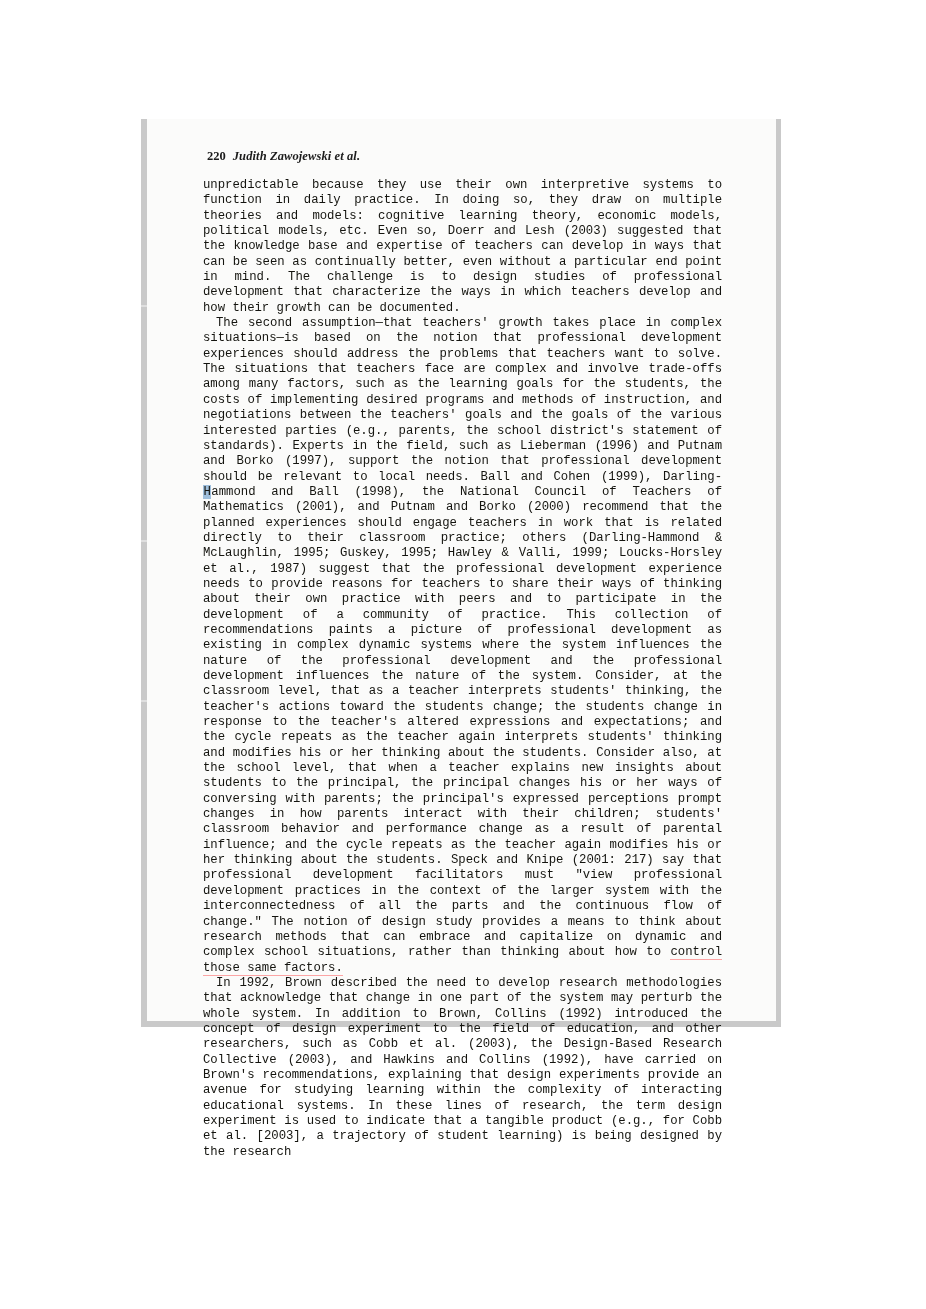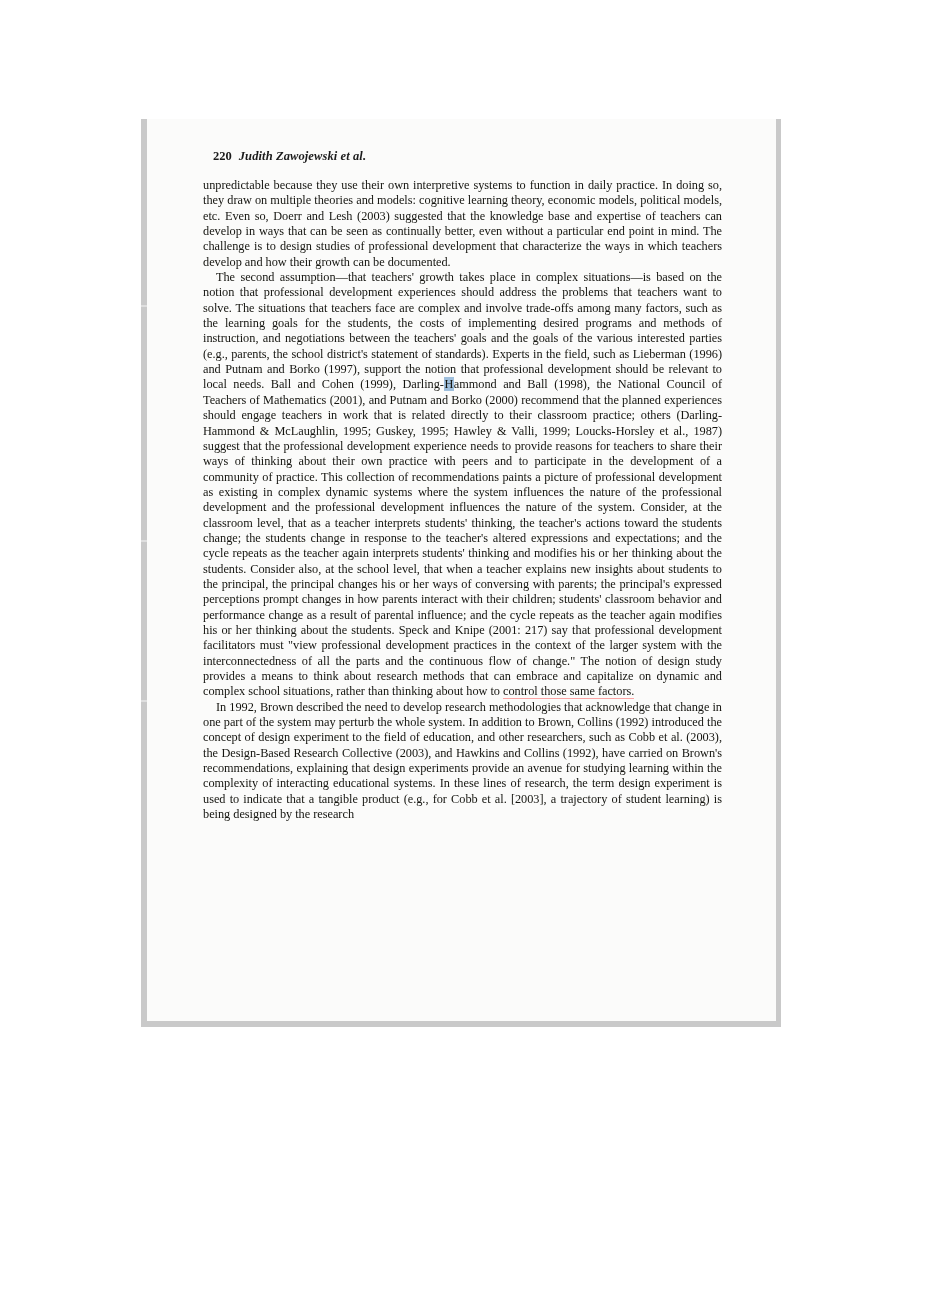--- a/index.html
+++ b/index.html
@@ -42,39 +42,39 @@
     position: absolute;
     left: 56px;
     top: 30px;
     width: 519px;
   }
   .running-head {
     font-family: "Liberation Serif", serif;
     font-size: 12.5px;
     color: #1b1b1b;
     letter-spacing: 0.1px;
-    margin: 0 0 14px 10px;
+    margin: 0 0 14px 4px;
     white-space: nowrap;
   }
   .running-head .folio {
     font-weight: 700;
     letter-spacing: 0;
   }
   .running-head .authors {
     font-style: italic;
     font-weight: 700;
     margin-left: 7px;
   }
   p.body-par {
     margin: 0;
     font-size: 12.3px;
     line-height: 15.35px;
     text-align: justify;
     color: #14140f;
-    font-family: Liberation Serif, serif;
+    font-family: Liberation Mono, monospace;
     letter-spacing: -0.02px;
   }
   p.indent {
     text-indent: 13px;
   }
   .hl {
     background: #9fbfdc;
     padding: 0 0.5px;
   }
   .underline-run {

